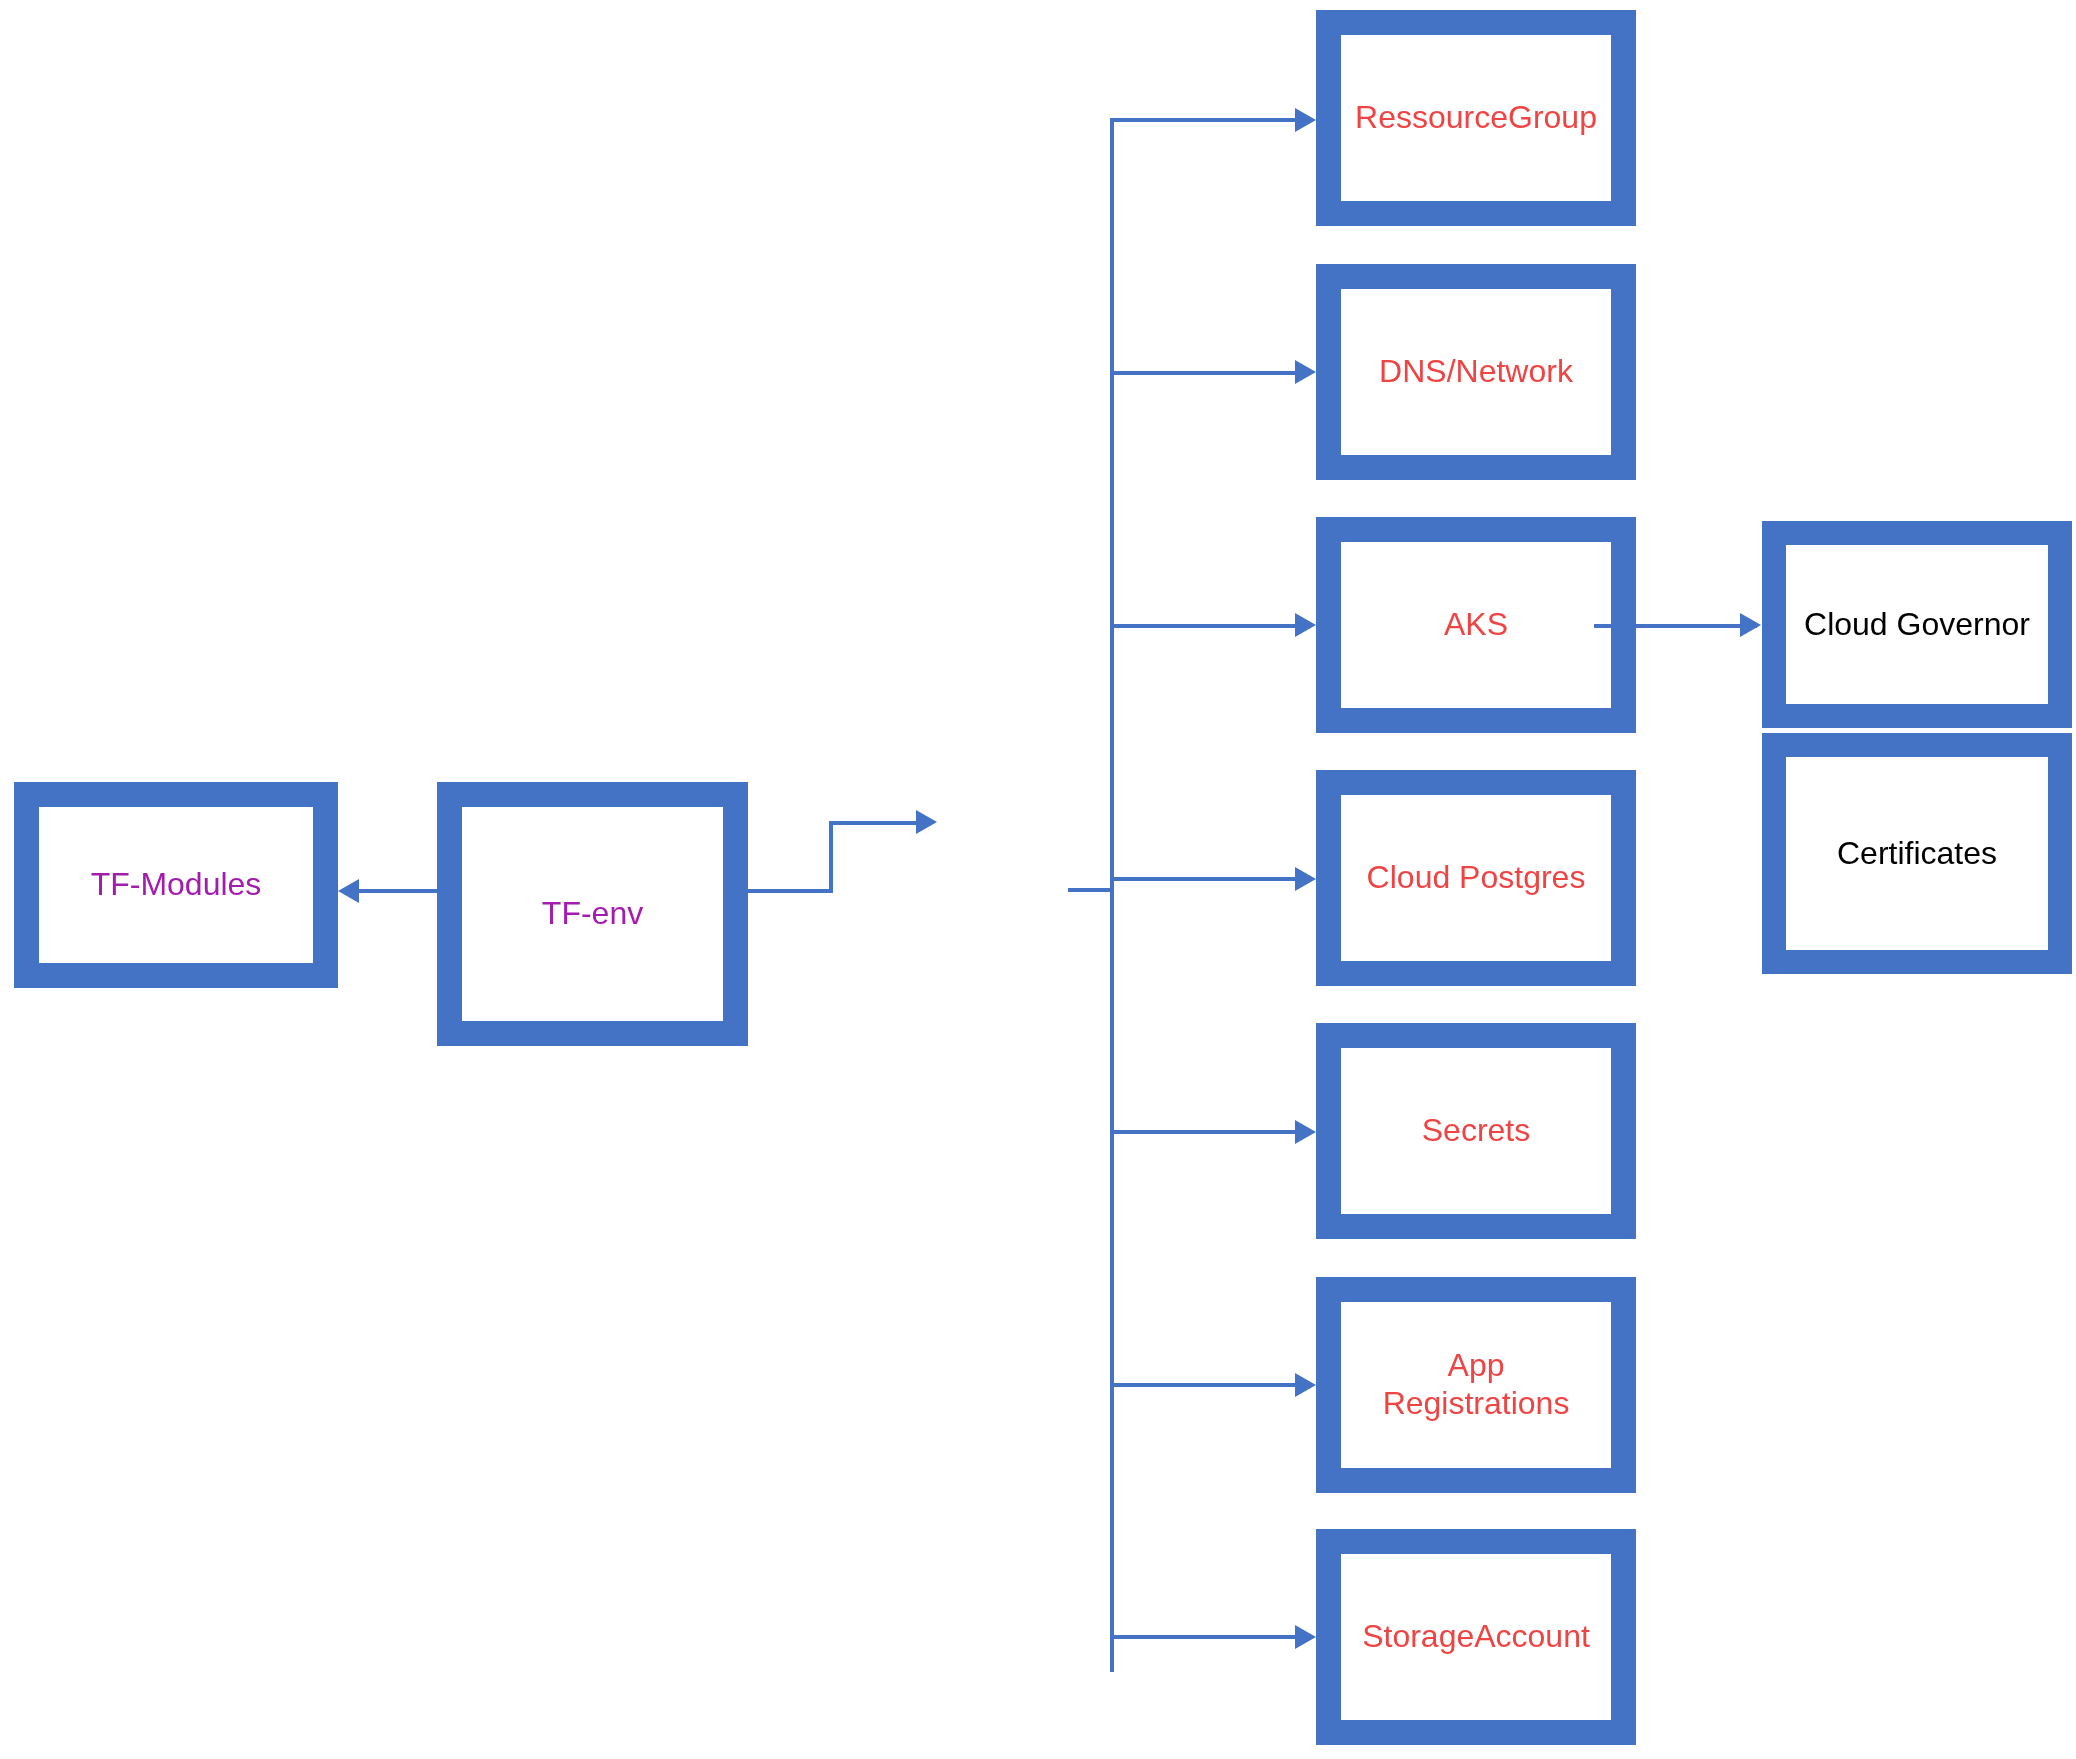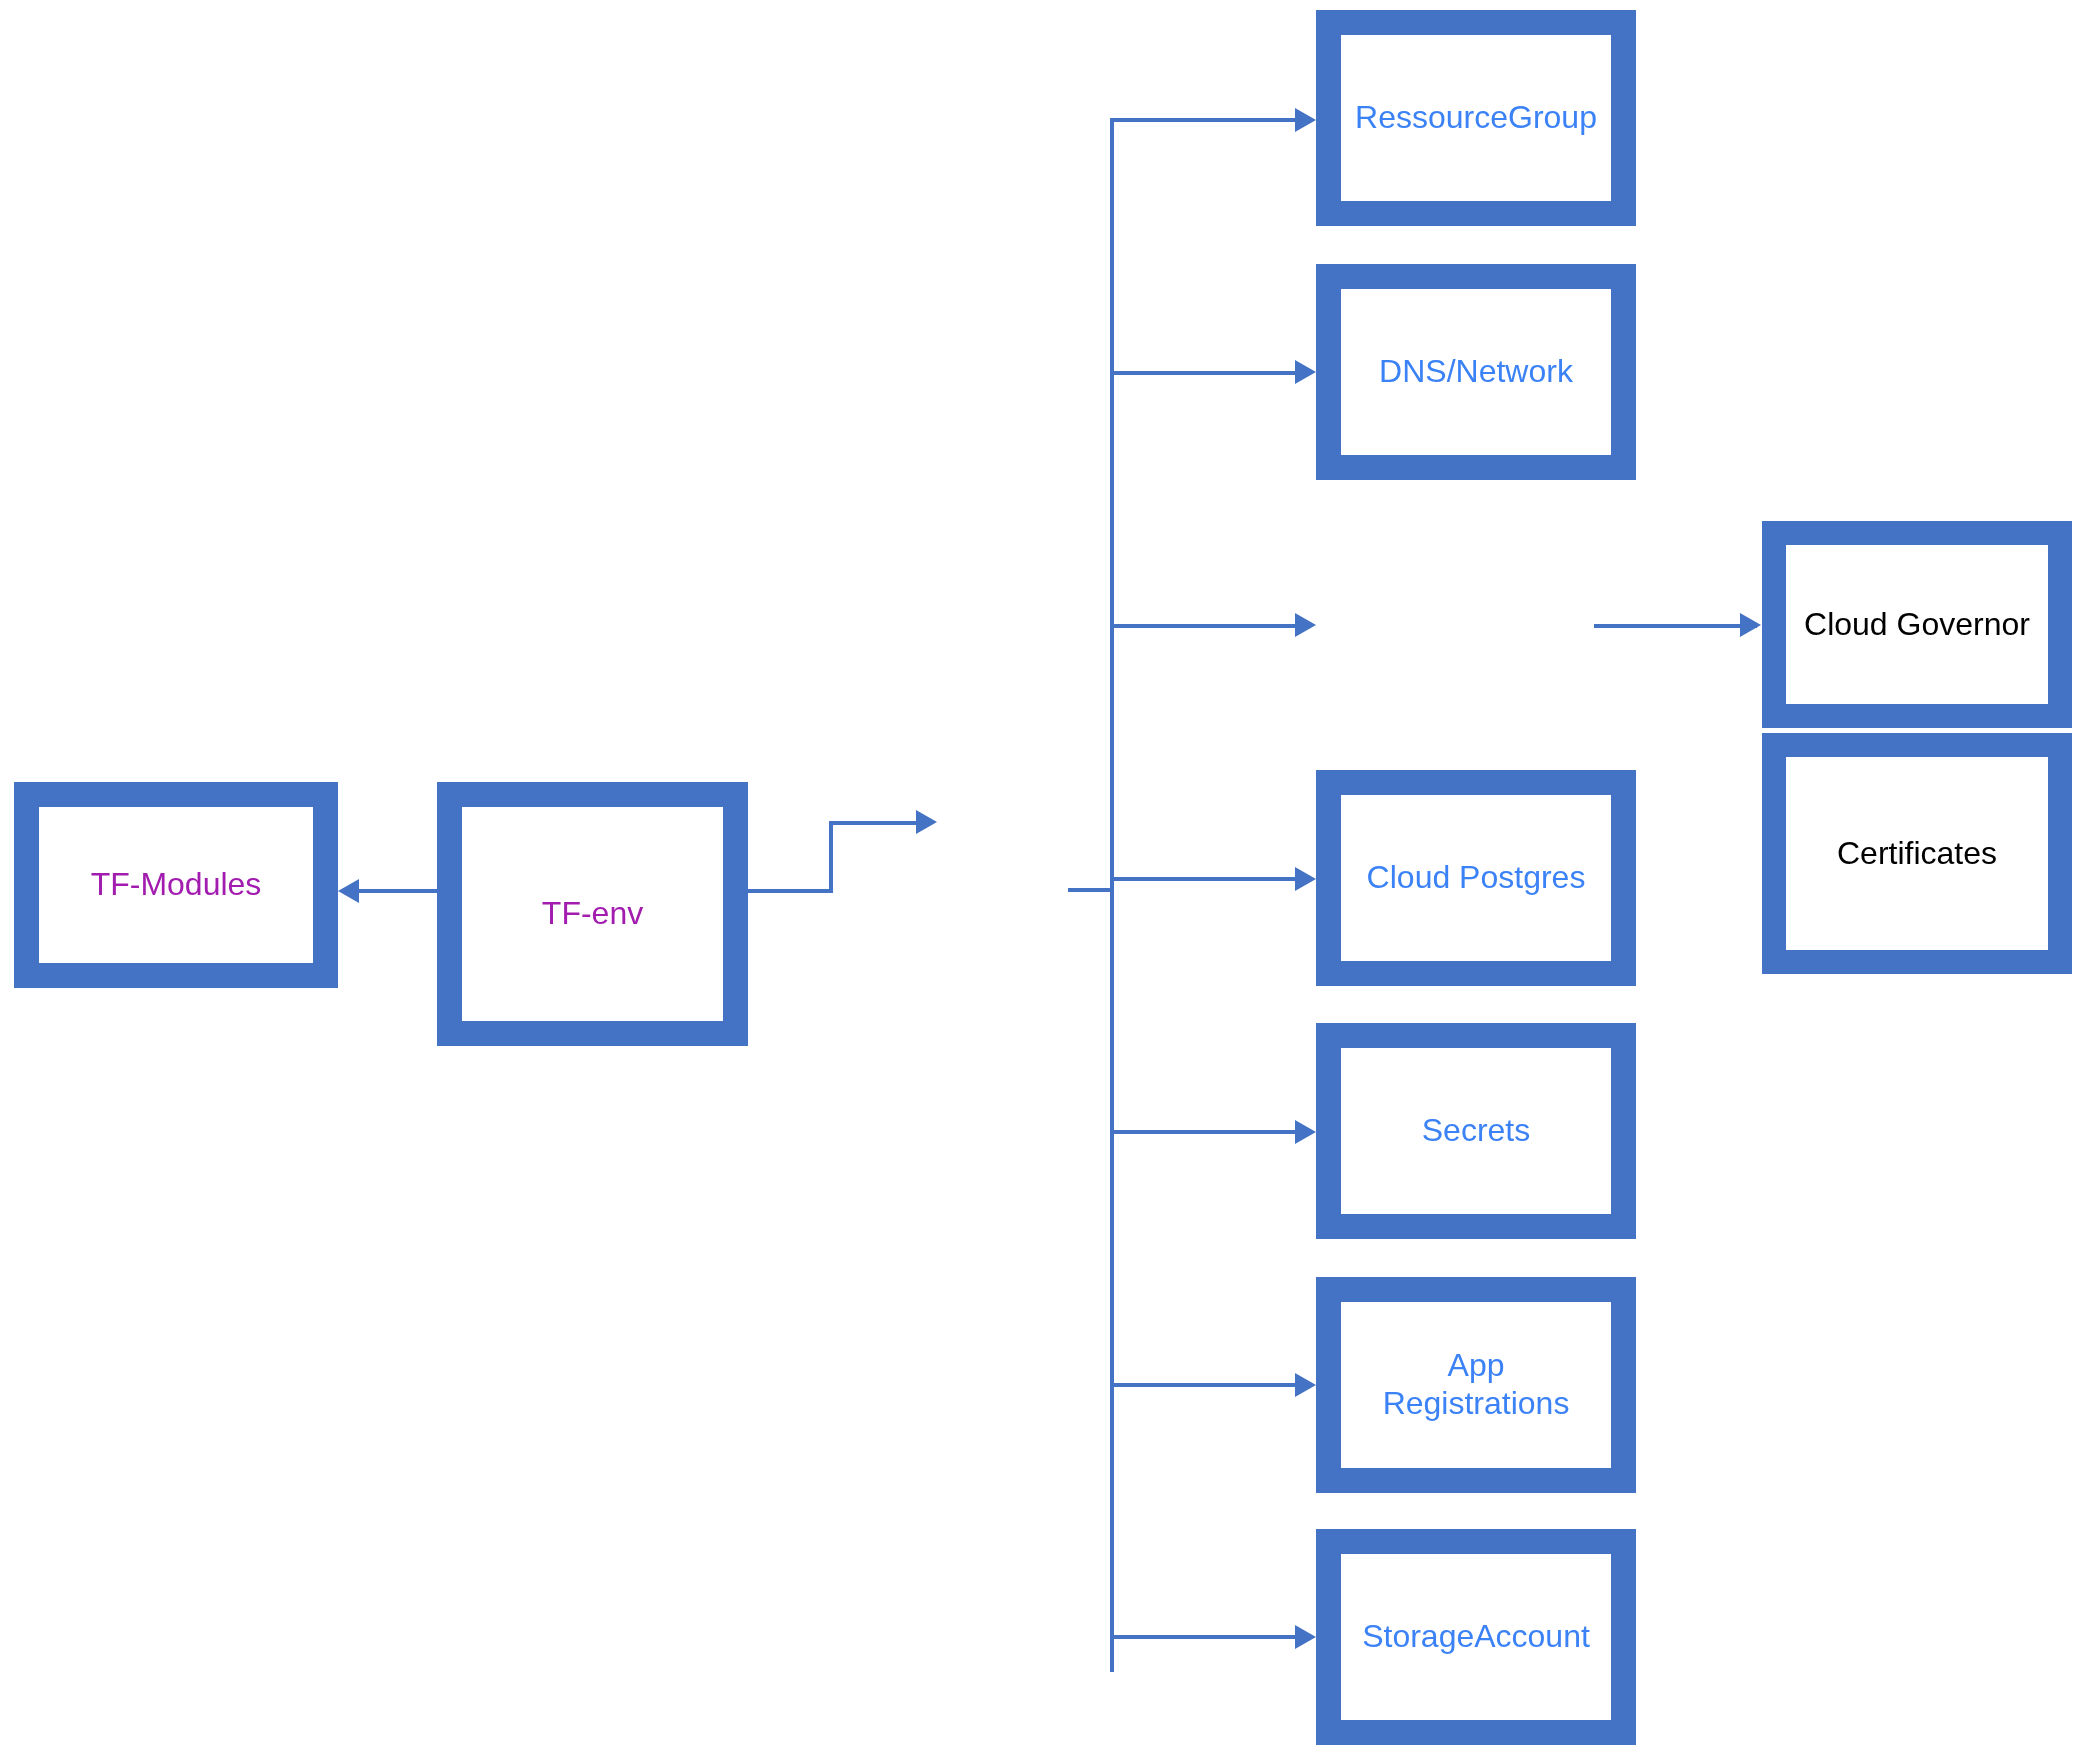--- a/index.html
+++ b/index.html
@@ -41,21 +41,21 @@
     white-space: pre-line;
   }
 
   
   .tf .label {
     color: #a21caf;
     font-size: 32px;
   }
   
   .az .label {
-    color: #3b82f6;
+    color: #ef4444;
     font-size: 32px;
   }
   .gov .label {
     color: #000000;
     font-size: 32px;
   }
 
   
   .pad36 > .inner { top: 25px; left: 25px; right: 25px; bottom: 25px; }
   .pad34 > .inner { top: 24px; left: 24px; right: 24px; bottom: 24px; }
@@ -150,20 +150,25 @@
   <div class="hline" style="left:1112px; top:371px; width:185px;"></div>
   <div class="arrow-r" style="left:1295px; top:360px;"></div>
   <div class="node az pad36" style="left:1316px; top:264px; width:320px; height:216px;">
     <div class="inner">
       <span class="label">DNS/Network</span>
     </div>
   </div>
 
   <div class="hline" style="left:1112px; top:624px; width:185px;"></div>
   <div class="arrow-r" style="left:1295px; top:613px;"></div>
+  <div class="node az pad36" style="left:1316px; top:517px; width:320px; height:216px;">
+    <div class="inner">
+      <span class="label">AKS</span>
+    </div>
+  </div>
 
   <div class="hline" style="left:1594px; top:624px; width:163px;"></div>
   <div class="arrow-r" style="left:1740px; top:613px;"></div>
 
   <div class="hline" style="left:1112px; top:877px; width:185px;"></div>
   <div class="arrow-r" style="left:1295px; top:867px;"></div>
   <div class="node az pad36" style="left:1316px; top:770px; width:320px; height:216px;">
     <div class="inner">
       <span class="label">Cloud Postgres</span>
     </div>

